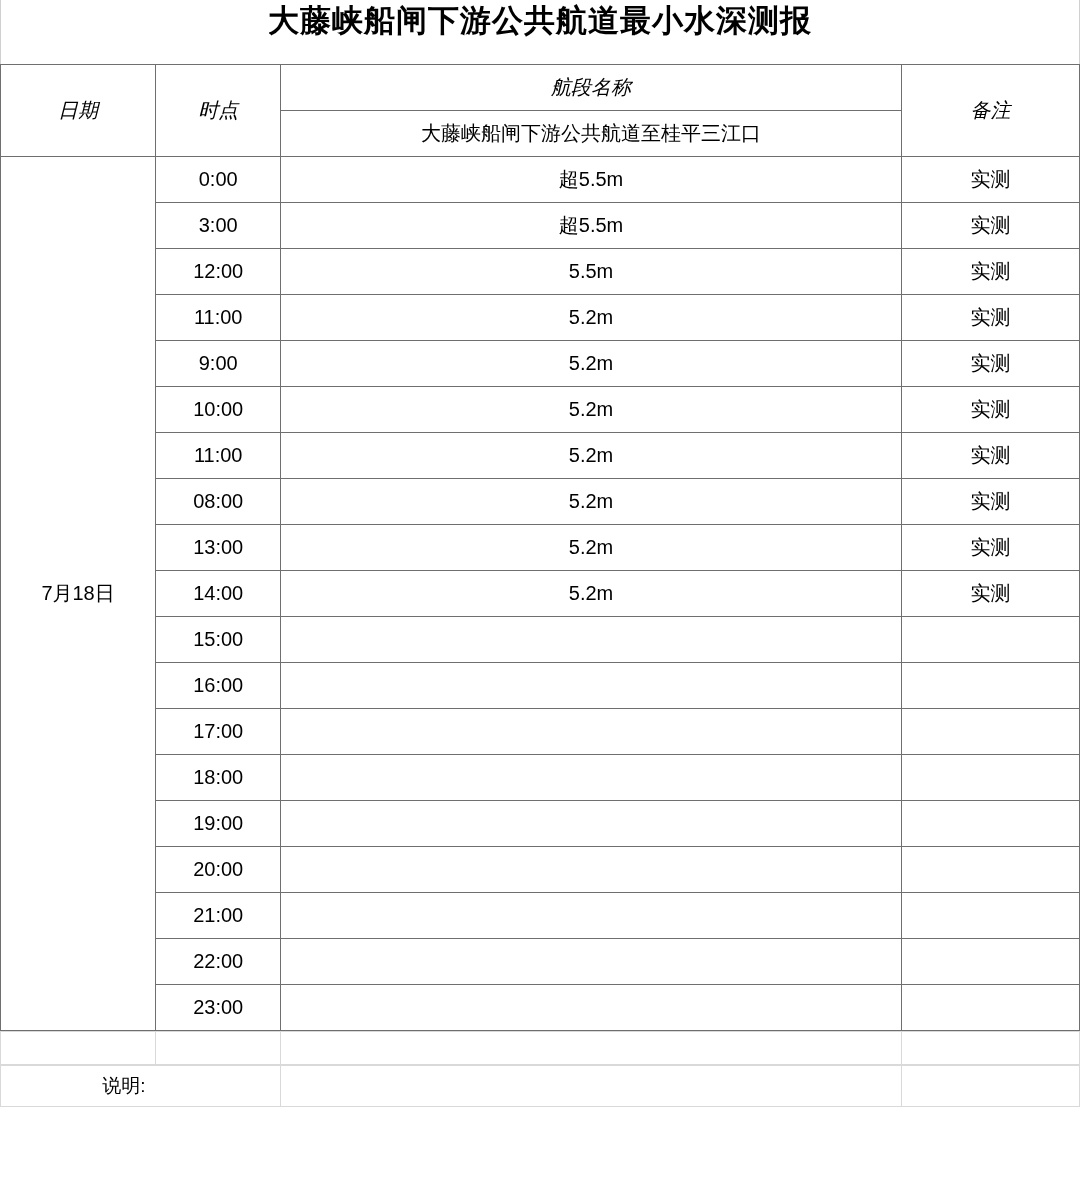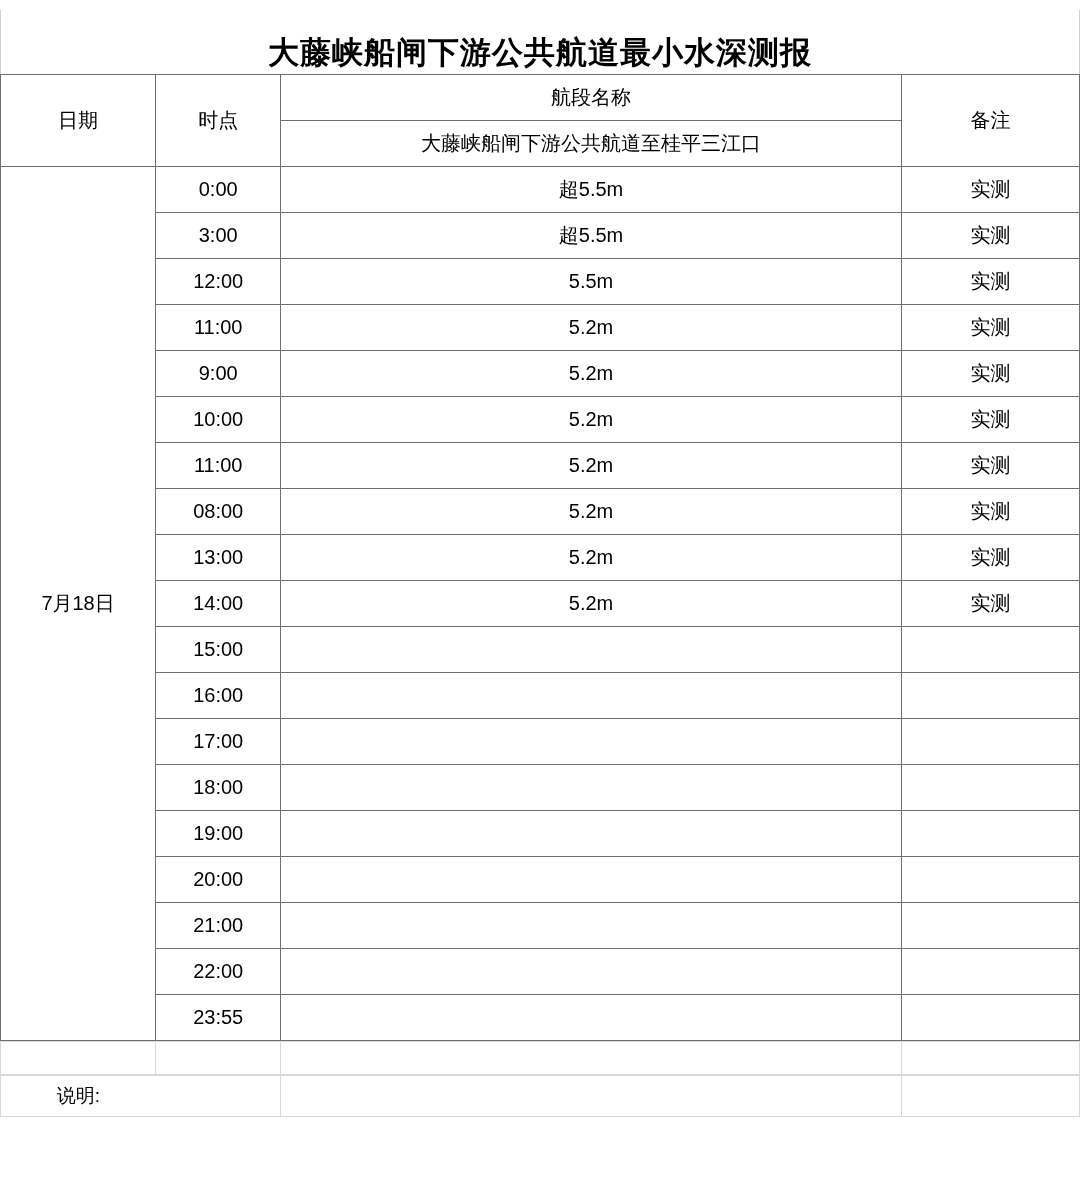--- a/index.html
+++ b/index.html
@@ -16,26 +16,25 @@
   }
   .sheet {
     width: 1080px;
     height: 1201px;
     position: relative;
     box-sizing: border-box;
   }
   .title-row {
     height: 64px;
     display: flex;
-    align-items: flex-end;
+    align-items: flex-start;
     justify-content: center;
     border-left: 1px solid #d0d0d0;
     border-right: 1px solid #d0d0d0;
     box-sizing: border-box;
-    margin-top: 10px;
   }
   .title-text {
     font-size: 31px;
     font-weight: bold;
     letter-spacing: 1px;
     color: #000;
     white-space: nowrap;
   }
   table.grid {
     border-collapse: collapse;
@@ -51,20 +50,21 @@
     padding: 0;
     height: 45px;
   }
   .col-date { width: 155px; }
   .col-time { width: 125px; }
   .col-seg  { width: 620px; }
   .col-note { width: 178px; }
 
   .hdr {
     font-size: 21px;
+    font-style: italic;
   }
   .hdr-sub {
     font-size: 21px;
   }
   .date-cell {
     font-size: 21px;
   }
   .blank-band {
     border-collapse: collapse;
     width: 1080px;
@@ -78,21 +78,21 @@
   .notes {
     border-collapse: collapse;
     width: 1080px;
     table-layout: fixed;
   }
   .notes td {
     border: 1px solid #d9d9d9;
     height: 40px;
     padding: 0 10px;
     font-size: 19px;
-    text-align: center;
+    text-align: right;
     vertical-align: middle;
     color: #000;
   }
   .notes td.cont { border-left: none; }
   .notes td.first { border-right: none; }
 </style>
 </head>
 <body>
 
 <div class="sheet">
@@ -204,21 +204,21 @@
         <td>21:00</td>
         <td></td>
         <td></td>
       </tr>
       <tr>
         <td>22:00</td>
         <td></td>
         <td></td>
       </tr>
       <tr>
-        <td>23:55</td>
+        <td>23:00</td>
         <td></td>
         <td></td>
       </tr>
     </tbody>
   </table>
 
   <table class="blank-band">
     <colgroup>
       <col class="col-date">
         <col class="col-time">

